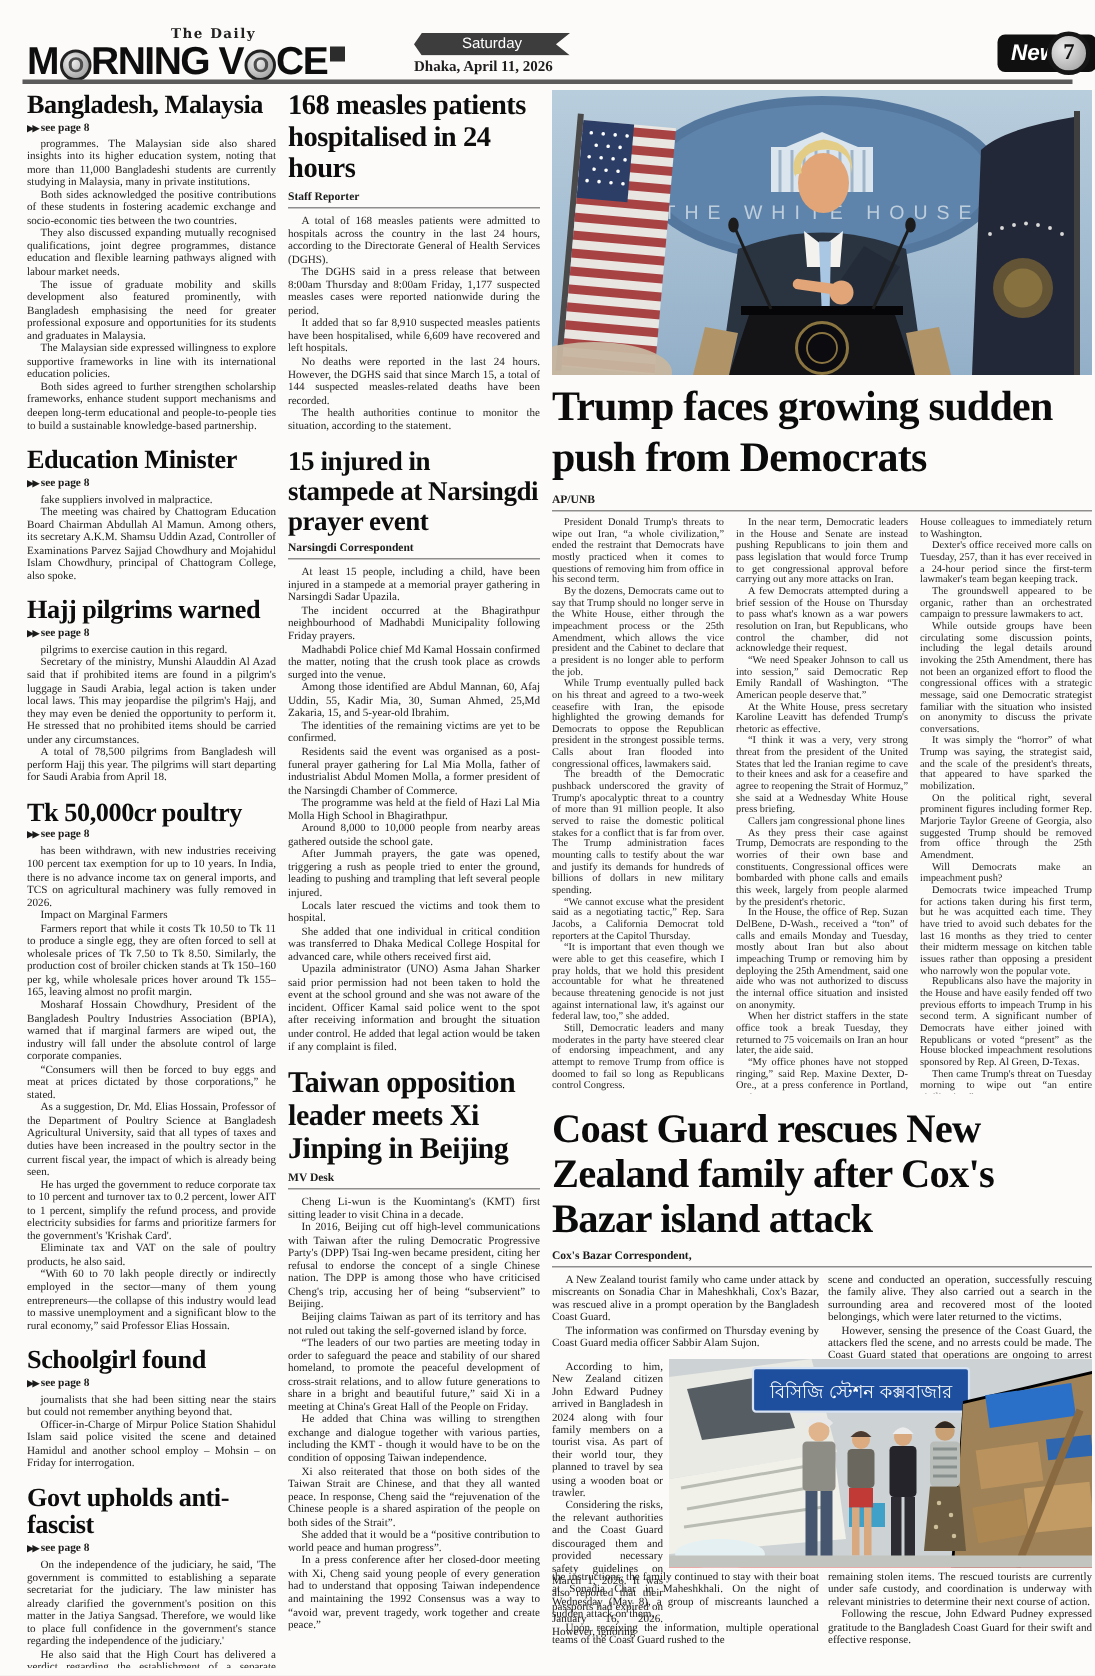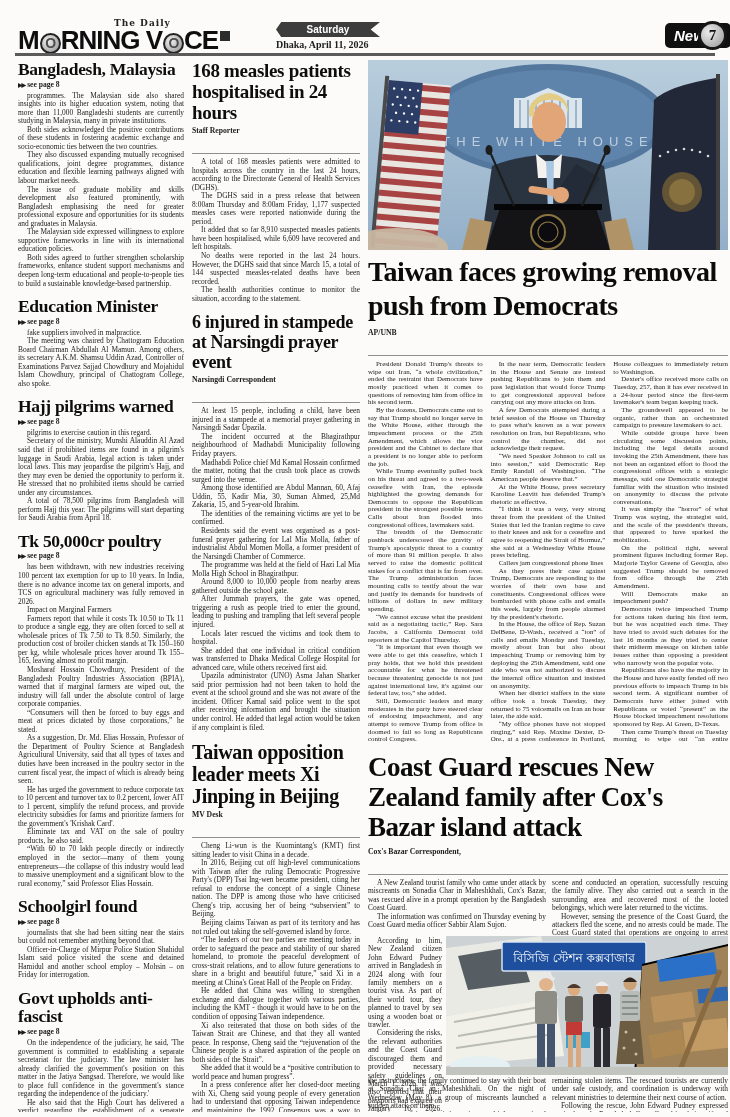--- a/index.html
+++ b/index.html
@@ -7,38 +7,38 @@
   body { font-family:"Liberation Serif", serif; color:#1b1b1b; background:#e9e7e2; }
   .page { position:relative; width:730px; height:1117px; background:#fcfbf9; }
 
   
   .masthead-left { position:absolute; left:18px; top:18px; width:255px; height:36px; }
   .tagline { position:absolute; left:96px; top:0; font-family:"DejaVu Serif", serif; font-weight:bold; font-size:9px; letter-spacing:1px; color:#222; }
   .logo-text { position:absolute; left:0; top:7px; font-family:"Liberation Sans", sans-serif; font-weight:900; font-size:26px; letter-spacing:-1px; color:#0e0e0e; white-space:nowrap; }
   .globe-o { display:inline-block; width:21px; height:21px; border-radius:50%; border:2px solid #222; background:radial-gradient(circle at 35% 35%, #f0f0f0, #8f8f8f); color:#4d4d4d; font-size:14px; line-height:17px; text-align:center; vertical-align:1px; margin:0 0 0 1px; }
   .slogan-box { display:inline-block; width:10px; height:10px; background:#2c2c2c; vertical-align:8px; margin-left:2px; }
   .dateline-box { position:absolute; left:276px; top:22px; width:120px; }
-  .ribbon { width:104px; height:15px; background:#3d3d3d; color:#fff; font-family:"Liberation Sans", sans-serif; font-weight:bold; font-size:10px; text-align:center; line-height:15px; clip-path:polygon(5% 0, 100% 0, 91% 50%, 100% 100%, 5% 100%, 0 50%); }
+  .ribbon { width:104px; height:15px; background:#3d3d3d; color:#fff; font-family:"Liberation Sans", sans-serif; font-weight:normal; font-size:10px; text-align:center; line-height:15px; clip-path:polygon(5% 0, 100% 0, 91% 50%, 100% 100%, 5% 100%, 0 50%); }
   .date-text { margin-top:2px; font-weight:bold; font-size:10px; color:#1d1d1d; }
   .news-badge { position:absolute; left:665px; top:23px; height:25px; background:#101010; border-radius:5px; color:#fff; display:flex; align-items:center; padding:0 18px 0 9px; font-family:"Liberation Sans", sans-serif; font-style:italic; font-weight:bold; font-size:15px; }
   .page-circle { position:absolute; left:698px; top:21px; width:29px; height:29px; border-radius:50%; border:3px solid #161616; background:radial-gradient(circle at 35% 35%, #ececec, #979797); display:flex; align-items:center; justify-content:center; font-weight:bold; font-size:15px; color:#111; }
   .header-rule { position:absolute; left:15px; top:53px; width:700px; height:3px; background:#5b5b5b; }
 
   
   .col { position:absolute; top:60px; overflow:hidden; }
   .col1 { left:18px; width:166px; height:1052px; }
   .col2 { left:192px; width:168px; height:1052px; }
   .right-section { left:368px; width:360px; height:1052px; }
 
   .article { margin-bottom:9px; }
   .h-col { font-size:17.5px; line-height:18.5px; font-weight:700; letter-spacing:-0.3px; color:#0d0d0d; }
   .jump { font-size:7.6px; font-weight:bold; margin:1px 0 3px; }
   .jump .jm { font-size:6px; letter-spacing:-1px; }
   .body p { font-size:7.4px; line-height:8.55px; text-align:justify; text-indent:9px; }
-  .byline { font-size:7.7px; font-weight:bold; padding:3px 0 18px; border-bottom:1px solid #8e8e8e; margin-bottom:4px; }
+  .byline { font-size:7.7px; font-weight:bold; padding:3px 0 3px; border-bottom:1px solid #8e8e8e; margin-bottom:4px; }
 
   
   .photo-box { width:360px; height:190px; overflow:hidden; background:#a9c0d4; }
   .photo-box svg { display:block; }
   .h-big { font-size:28px; line-height:34px; font-weight:700; letter-spacing:-0.5px; margin:5px 0 2px; color:#0b0b0b; }
   .h-big.cg { font-size:27px; line-height:30px; margin-top:8px; }
   .tri-cols { display:flex; gap:8px; height:384px; overflow:hidden; }
   .tcol { flex:1; }
   .tcol p { font-size:6.9px; line-height:7.65px; text-align:justify; text-indent:8px; }
   .first-no-indent p:first-child { text-indent:0; }
@@ -144,21 +144,21 @@
       <div class="byline">Staff Reporter</div>
       <div class="body">
           <p>A total of 168 measles patients were admitted to hospitals across the country in the last 24 hours, according to the Directorate General of Health Services (DGHS).</p>
           <p>The DGHS said in a press release that between 8:00am Thursday and 8:00am Friday, 1,177 suspected measles cases were reported nationwide during the period.</p>
           <p>It added that so far 8,910 suspected measles patients have been hospitalised, while 6,609 have recovered and left hospitals.</p>
           <p>No deaths were reported in the last 24 hours. However, the DGHS said that since March 15, a total of 144 suspected measles-related deaths have been recorded.</p>
           <p>The health authorities continue to monitor the situation, according to the statement.</p>
         </div>
     </div>
     <div class="article">
-      <h2 class="h-col" style="font-size:18px; line-height:20px;">6 injured in stampede at Narsingdi prayer event</h2>
+      <h2 class="h-col" style="font-size:18px; line-height:20px;">15 injured in stampede at Narsingdi prayer event</h2>
       <div class="byline">Narsingdi Correspondent</div>
       <div class="body">
           <p>At least 15 people, including a child, have been injured in a stampede at a memorial prayer gathering in Narsingdi Sadar Upazila.</p>
           <p>The incident occurred at the Bhagirathpur neighbourhood of Madhabdi Municipality following Friday prayers.</p>
           <p>Madhabdi Police chief Md Kamal Hossain confirmed the matter, noting that the crush took place as crowds surged into the venue.</p>
           <p>Among those identified are Abdul Mannan, 60, Afaj Uddin, 55, Kadir Mia, 30, Suman Ahmed, 25,Md Zakaria, 15, and 5-year-old Ibrahim.</p>
           <p>The identities of the remaining victims are yet to be confirmed.</p>
           <p>Residents said the event was organised as a post-funeral prayer gathering for Lal Mia Molla, father of industrialist Abdul Momen Molla, a former president of the Narsingdi Chamber of Commerce.</p>
           <p>The programme was held at the field of Hazi Lal Mia Molla High School in Bhagirathpur.</p>
           <p>Around 8,000 to 10,000 people from nearby areas gathered outside the school gate.</p>
@@ -280,21 +280,21 @@
           <polygon points="266,190 258,158 236,162 242,190" fill="#b09468"></polygon>
           <line x1="146" y1="146" x2="122" y2="92" stroke="#1c1c1c" stroke-width="2"></line>
           <ellipse cx="121" cy="90" rx="3.5" ry="5" fill="#1c1c1c"></ellipse>
           <line x1="214" y1="146" x2="238" y2="92" stroke="#1c1c1c" stroke-width="2"></line>
           <ellipse cx="239" cy="90" rx="3.5" ry="5" fill="#1c1c1c"></ellipse>
         </g>
         <ellipse cx="28" cy="188" rx="52" ry="20" fill="#c7b6a0" opacity="0.95"></ellipse>
       </svg>
     </div>
 
-    <h1 class="h-big">Taiwan faces growing removal push from Democrats</h1>
+    <h1 class="h-big">Trump faces growing sudden push from Democrats</h1>
     <div class="byline">AP/UNB</div>
     <div class="tri-cols">
       <div class="tcol">
           <p>President Donald Trump's threats to wipe out Iran, “a whole civilization,” ended the restraint that Democrats have mostly practiced when it comes to questions of removing him from office in his second term.</p>
           <p>By the dozens, Democrats came out to say that Trump should no longer serve in the White House, either through the impeachment process or the 25th Amendment, which allows the vice president and the Cabinet to declare that a president is no longer able to perform the job.</p>
           <p>While Trump eventually pulled back on his threat and agreed to a two-week ceasefire with Iran, the episode highlighted the growing demands for Democrats to oppose the Republican president in the strongest possible terms. Calls about Iran flooded into congressional offices, lawmakers said.</p>
           <p>The breadth of the Democratic pushback underscored the gravity of Trump's apocalyptic threat to a country of more than 91 million people. It also served to raise the domestic political stakes for a conflict that is far from over. The Trump administration faces mounting calls to testify about the war and justify its demands for hundreds of billions of dollars in new military spending.</p>
           <p>“We cannot excuse what the president said as a negotiating tactic,” Rep. Sara Jacobs, a California Democrat told reporters at the Capitol Thursday.</p>
           <p>“It is important that even though we were able to get this ceasefire, which I pray holds, that we hold this president accountable for what he threatened because threatening genocide is not just against international law, it's against our federal law, too,” she added.</p>
           <p>Still, Democratic leaders and many moderates in the party have steered clear of endorsing impeachment, and any attempt to remove Trump from office is doomed to fail so long as Republicans control Congress.</p>

